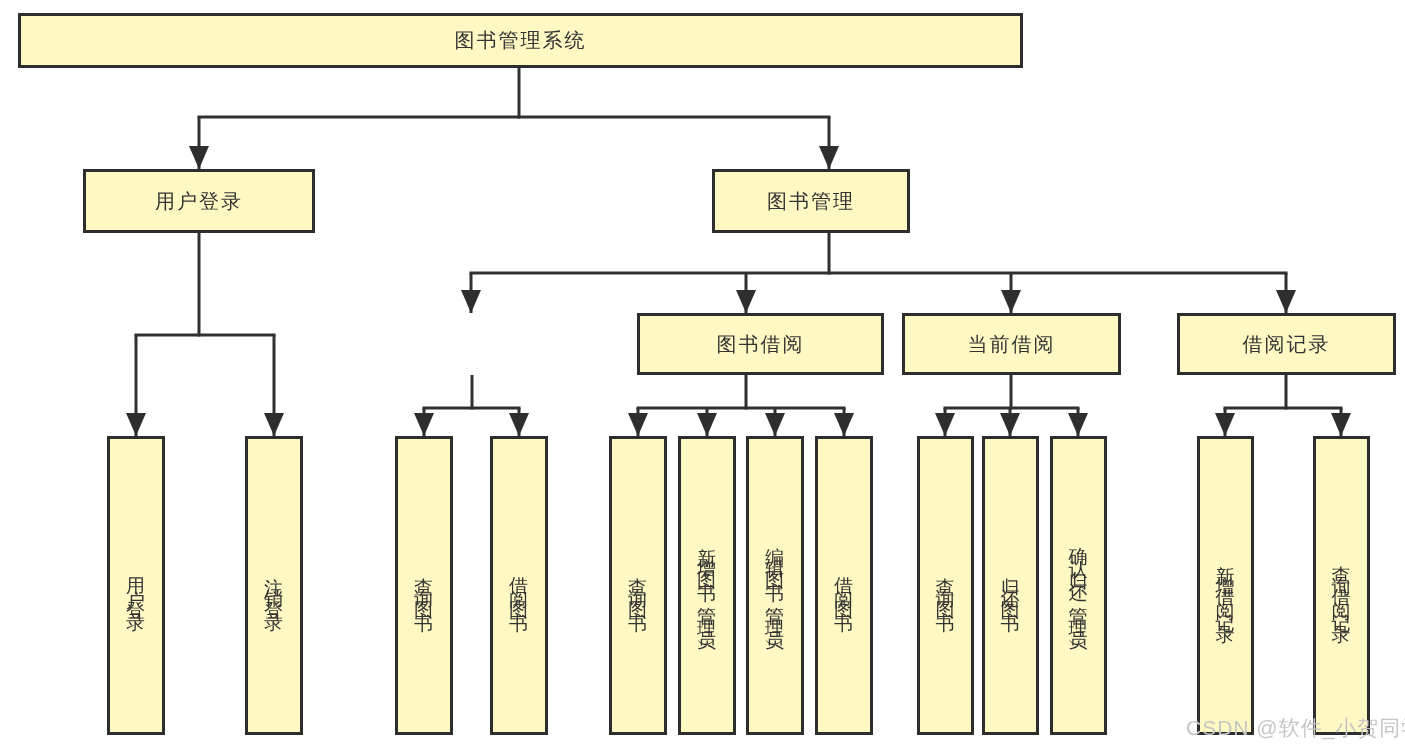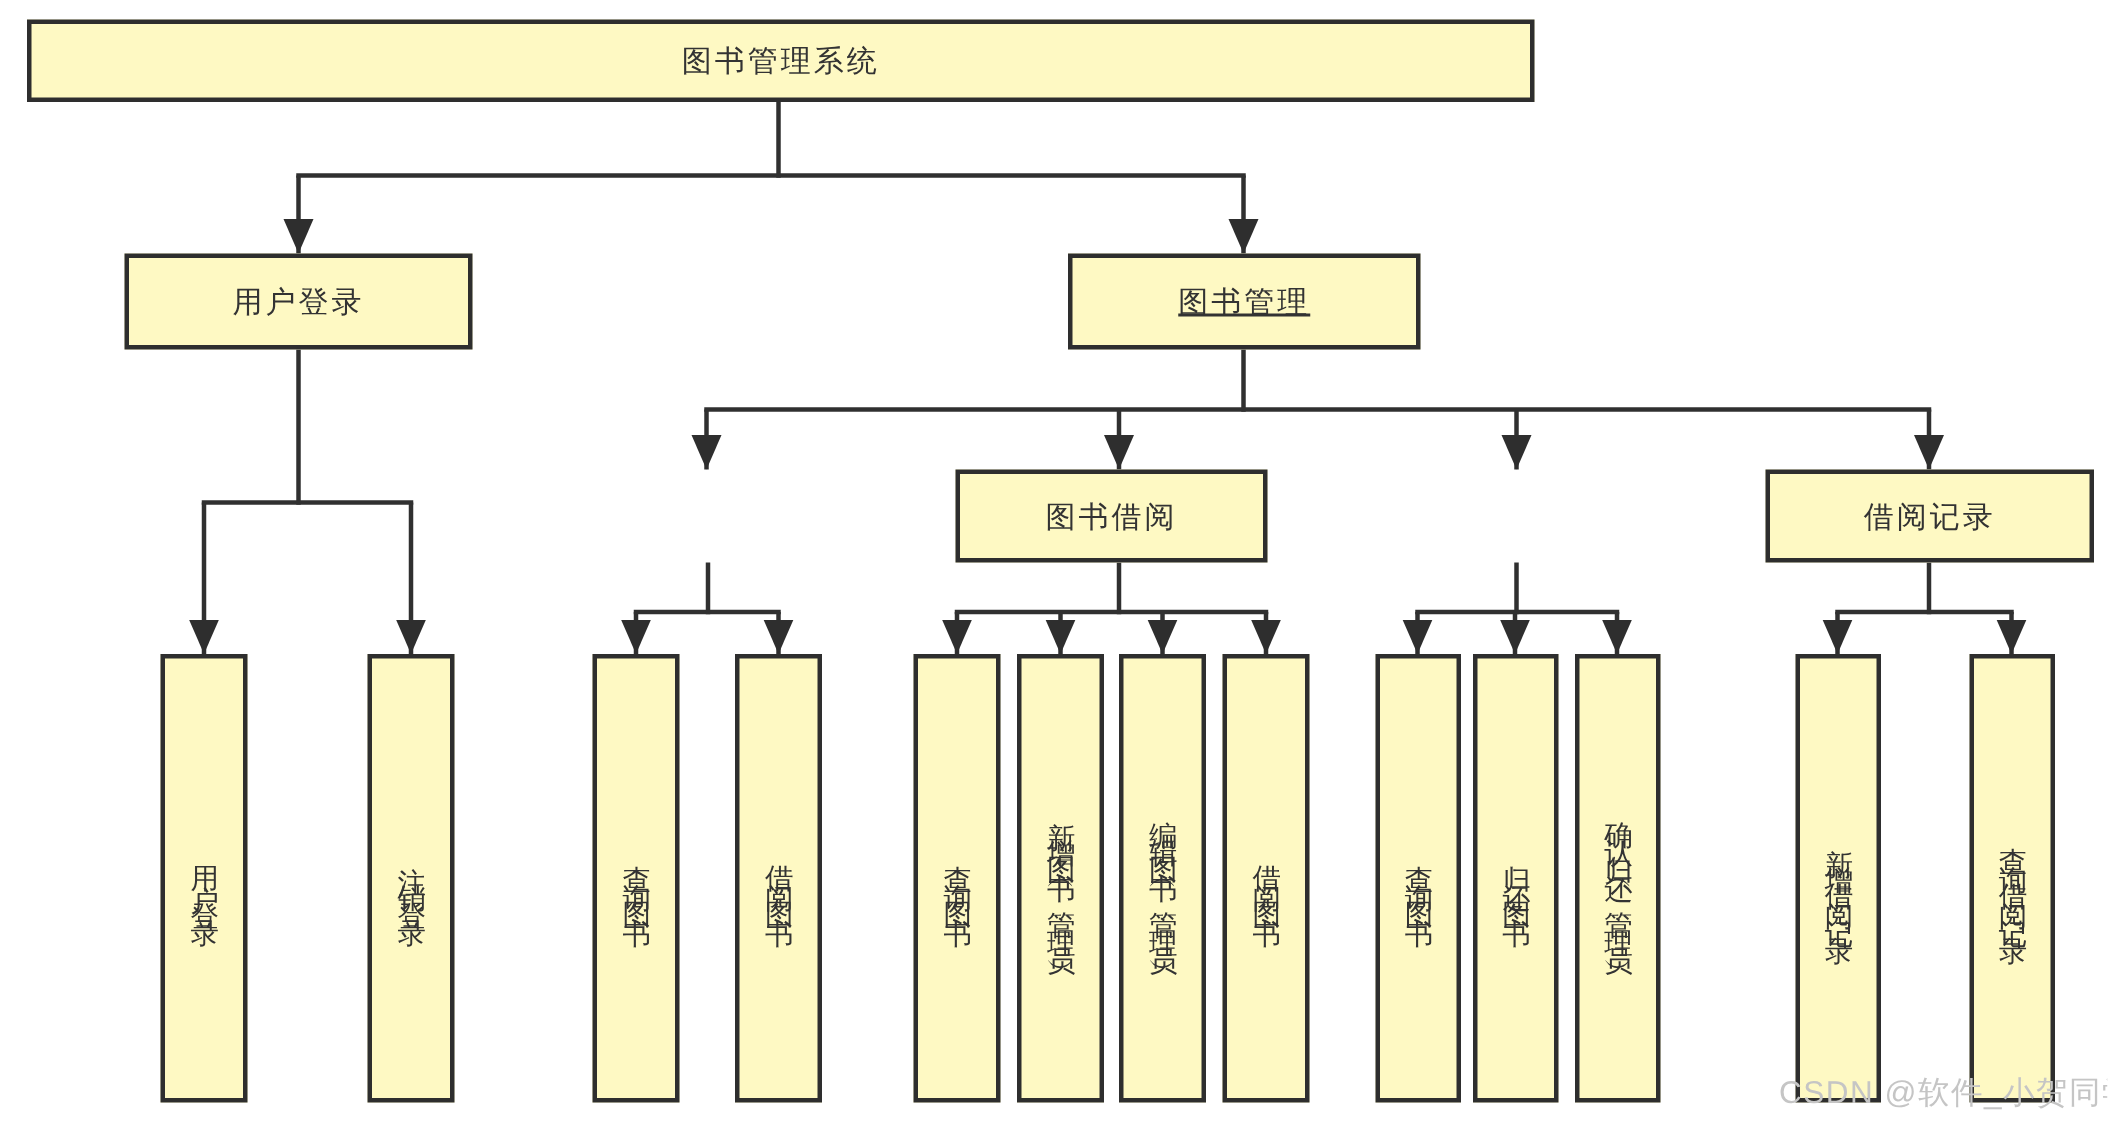--- a/index.html
+++ b/index.html
@@ -13,23 +13,23 @@
     display:flex;align-items:center;justify-content:center;color:#333333;
   }
   .node .label{font-size:20px;letter-spacing:2px;white-space:nowrap;}
   .leaf{top:436px;height:299px;width:58px;}
   .leaf .vtext{
     writing-mode:vertical-lr;font-size:19px;letter-spacing:12px;
     color:#333333;line-height:1;white-space:nowrap;
   }
   .b-root{left:18px;top:13px;width:1005px;height:55px;}
   .b-login{left:83px;top:169px;width:232px;height:64px;}
-  .b-mgmt{left:712px;top:169px;width:235px;height:64px;text-decoration:underline;}
+  .b-mgmt{left:712px;top:169px;width:198px;height:64px;}
   .b-new{left:363px;top:313px;width:218px;height:62px;}
-  .b-borrow{left:637px;top:313px;width:208px;height:62px;}
+  .b-borrow{left:637px;top:313px;width:247px;height:62px;}
   .b-current{left:902px;top:313px;width:219px;height:62px;}
   .b-records{left:1177px;top:313px;width:219px;height:62px;}
   .lf-a{left:107px;} .lf-b{left:245px;}
   .lf-c{left:395px;} .lf-d{left:490px;}
   .lf-e{left:609px;} .lf-f{left:678px;} .lf-g{left:746px;} .lf-h{left:815px;}
   .lf-i{left:917px;width:57px;} .lf-j{left:982px;width:57px;} .lf-k{left:1050px;width:57px;}
   .lf-l{left:1197px;width:57px;} .lf-m{left:1313px;width:57px;}
   .watermark{
     position:absolute;left:1186px;top:714px;font-size:21px;color:#c5c5c5;
     letter-spacing:1px;white-space:nowrap;
@@ -97,20 +97,23 @@
   <div class="node b-login">
     <span class="label">用户登录</span>
   </div>
   <div class="node b-mgmt">
     <span class="label">图书管理</span>
   </div>
 
   <div class="node b-borrow">
     <span class="label">图书借阅</span>
   </div>
+  <div class="node b-current">
+    <span class="label">当前借阅</span>
+  </div>
   <div class="node b-records">
     <span class="label">借阅记录</span>
   </div>
 
   <div class="node leaf lf-a">
     <span class="vtext">用户登录</span>
   </div>
   <div class="node leaf lf-b">
     <span class="vtext">注销登录</span>
   </div>

